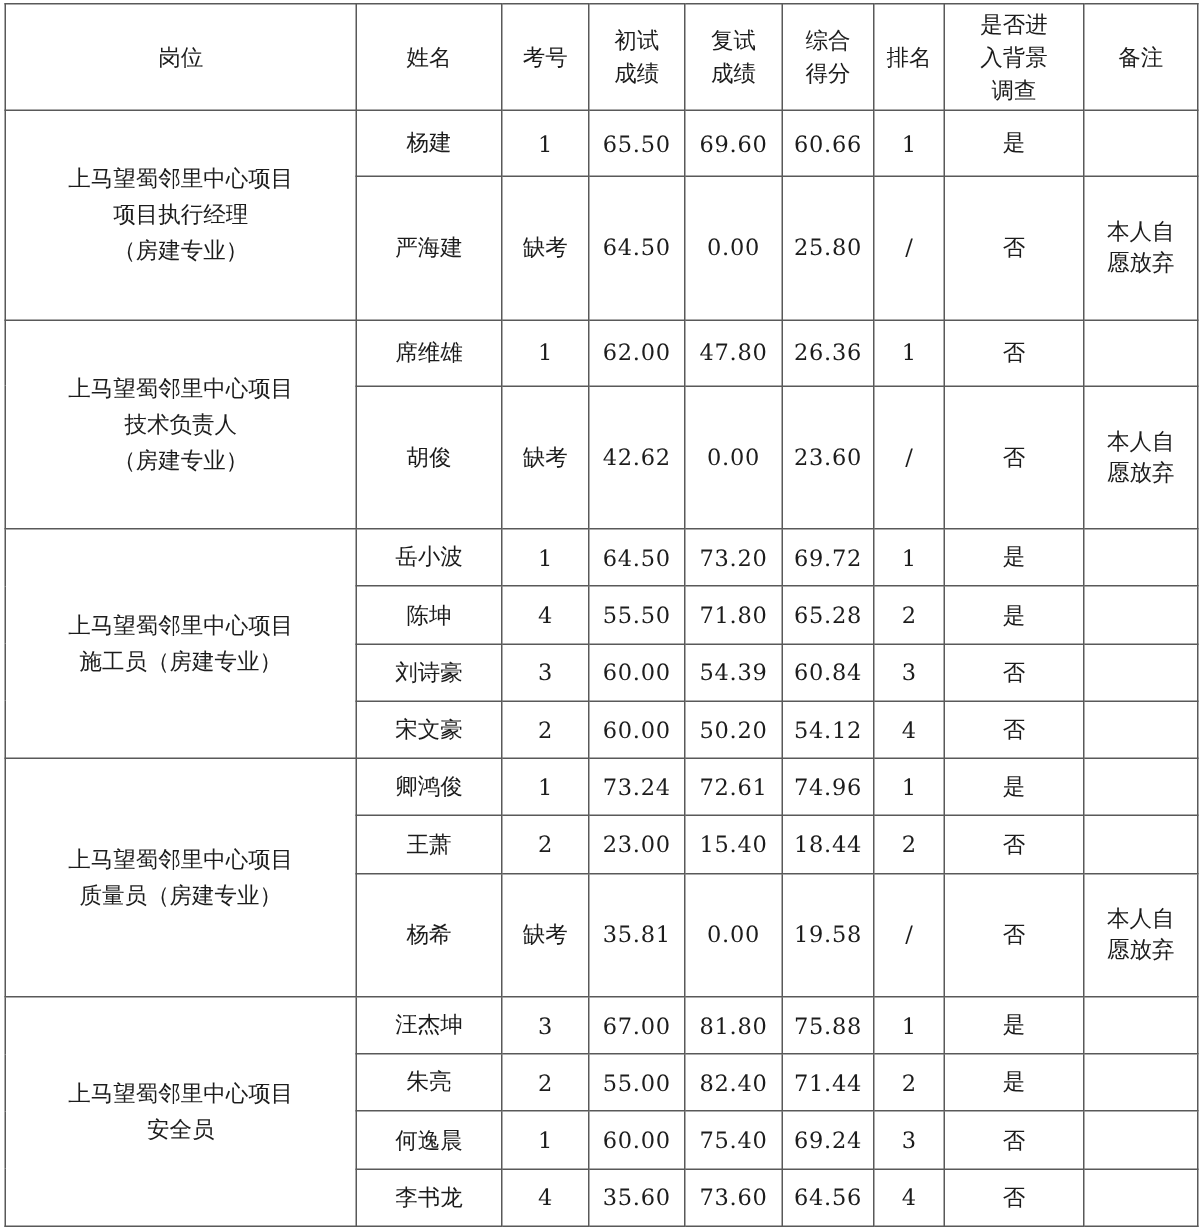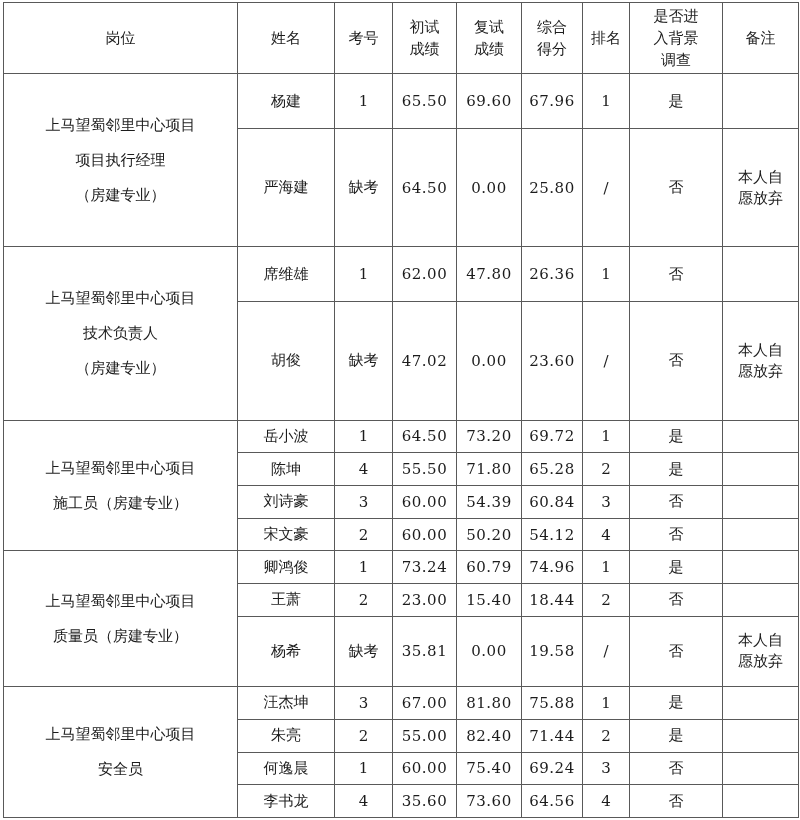--- a/index.html
+++ b/index.html
@@ -30,21 +30,21 @@
     vertical-align: middle;
     color: #1c1c1c;
     font-size: 15px;
     font-weight: normal;
     padding: 0;
     white-space: pre-line;
     overflow: hidden;
   }
   table.results thead tr { height: 71px; }
   table.results th { line-height: 22px; }
-  td.cell-position { line-height: 35px; font-size: 15px; }
+  td.cell-position { line-height: 24px; font-size: 15px; }
   td.cell-score { letter-spacing: 0.5px; }
   td.cell-remark { font-size: 14px; line-height: 21px; }
   col.c-position { width: 234px; }
   col.c-name { width: 97px; }
   col.c-examno { width: 58px; }
   col.c-first { width: 64px; }
   col.c-retest { width: 65px; }
   col.c-overall { width: 61px; }
   col.c-rank { width: 47px; }
   col.c-background { width: 93px; }
@@ -86,21 +86,21 @@
     </thead>
     <tbody>
         <tr>
           <td class="cell-position" rowspan="2">上马望蜀邻里中心项目
 项目执行经理
 （房建专业）</td>
           <td>杨建</td>
           <td>1</td>
           <td class="cell-score">65.50</td>
           <td class="cell-score">69.60</td>
-          <td class="cell-score">67.96</td>
+          <td class="cell-score">60.66</td>
           <td>1</td>
           <td>是</td>
           <td class="cell-remark"></td>
         </tr>
         <tr>
           <td>严海建</td>
           <td>缺考</td>
           <td class="cell-score">64.50</td>
           <td class="cell-score">0.00</td>
           <td class="cell-score">25.80</td>
@@ -118,21 +118,21 @@
           <td class="cell-score">62.00</td>
           <td class="cell-score">47.80</td>
           <td class="cell-score">26.36</td>
           <td>1</td>
           <td>否</td>
           <td class="cell-remark"></td>
         </tr>
         <tr>
           <td>胡俊</td>
           <td>缺考</td>
-          <td class="cell-score">47.02</td>
+          <td class="cell-score">42.62</td>
           <td class="cell-score">0.00</td>
           <td class="cell-score">23.60</td>
           <td>/</td>
           <td>否</td>
           <td class="cell-remark">本人自
 愿放弃</td>
         </tr>
         <tr>
           <td class="cell-position" rowspan="4">上马望蜀邻里中心项目
 施工员（房建专业）</td>
@@ -174,21 +174,21 @@
           <td>4</td>
           <td>否</td>
           <td class="cell-remark"></td>
         </tr>
         <tr>
           <td class="cell-position" rowspan="3">上马望蜀邻里中心项目
 质量员（房建专业）</td>
           <td>卿鸿俊</td>
           <td>1</td>
           <td class="cell-score">73.24</td>
-          <td class="cell-score">60.79</td>
+          <td class="cell-score">72.61</td>
           <td class="cell-score">74.96</td>
           <td>1</td>
           <td>是</td>
           <td class="cell-remark"></td>
         </tr>
         <tr>
           <td>王萧</td>
           <td>2</td>
           <td class="cell-score">23.00</td>
           <td class="cell-score">15.40</td>

